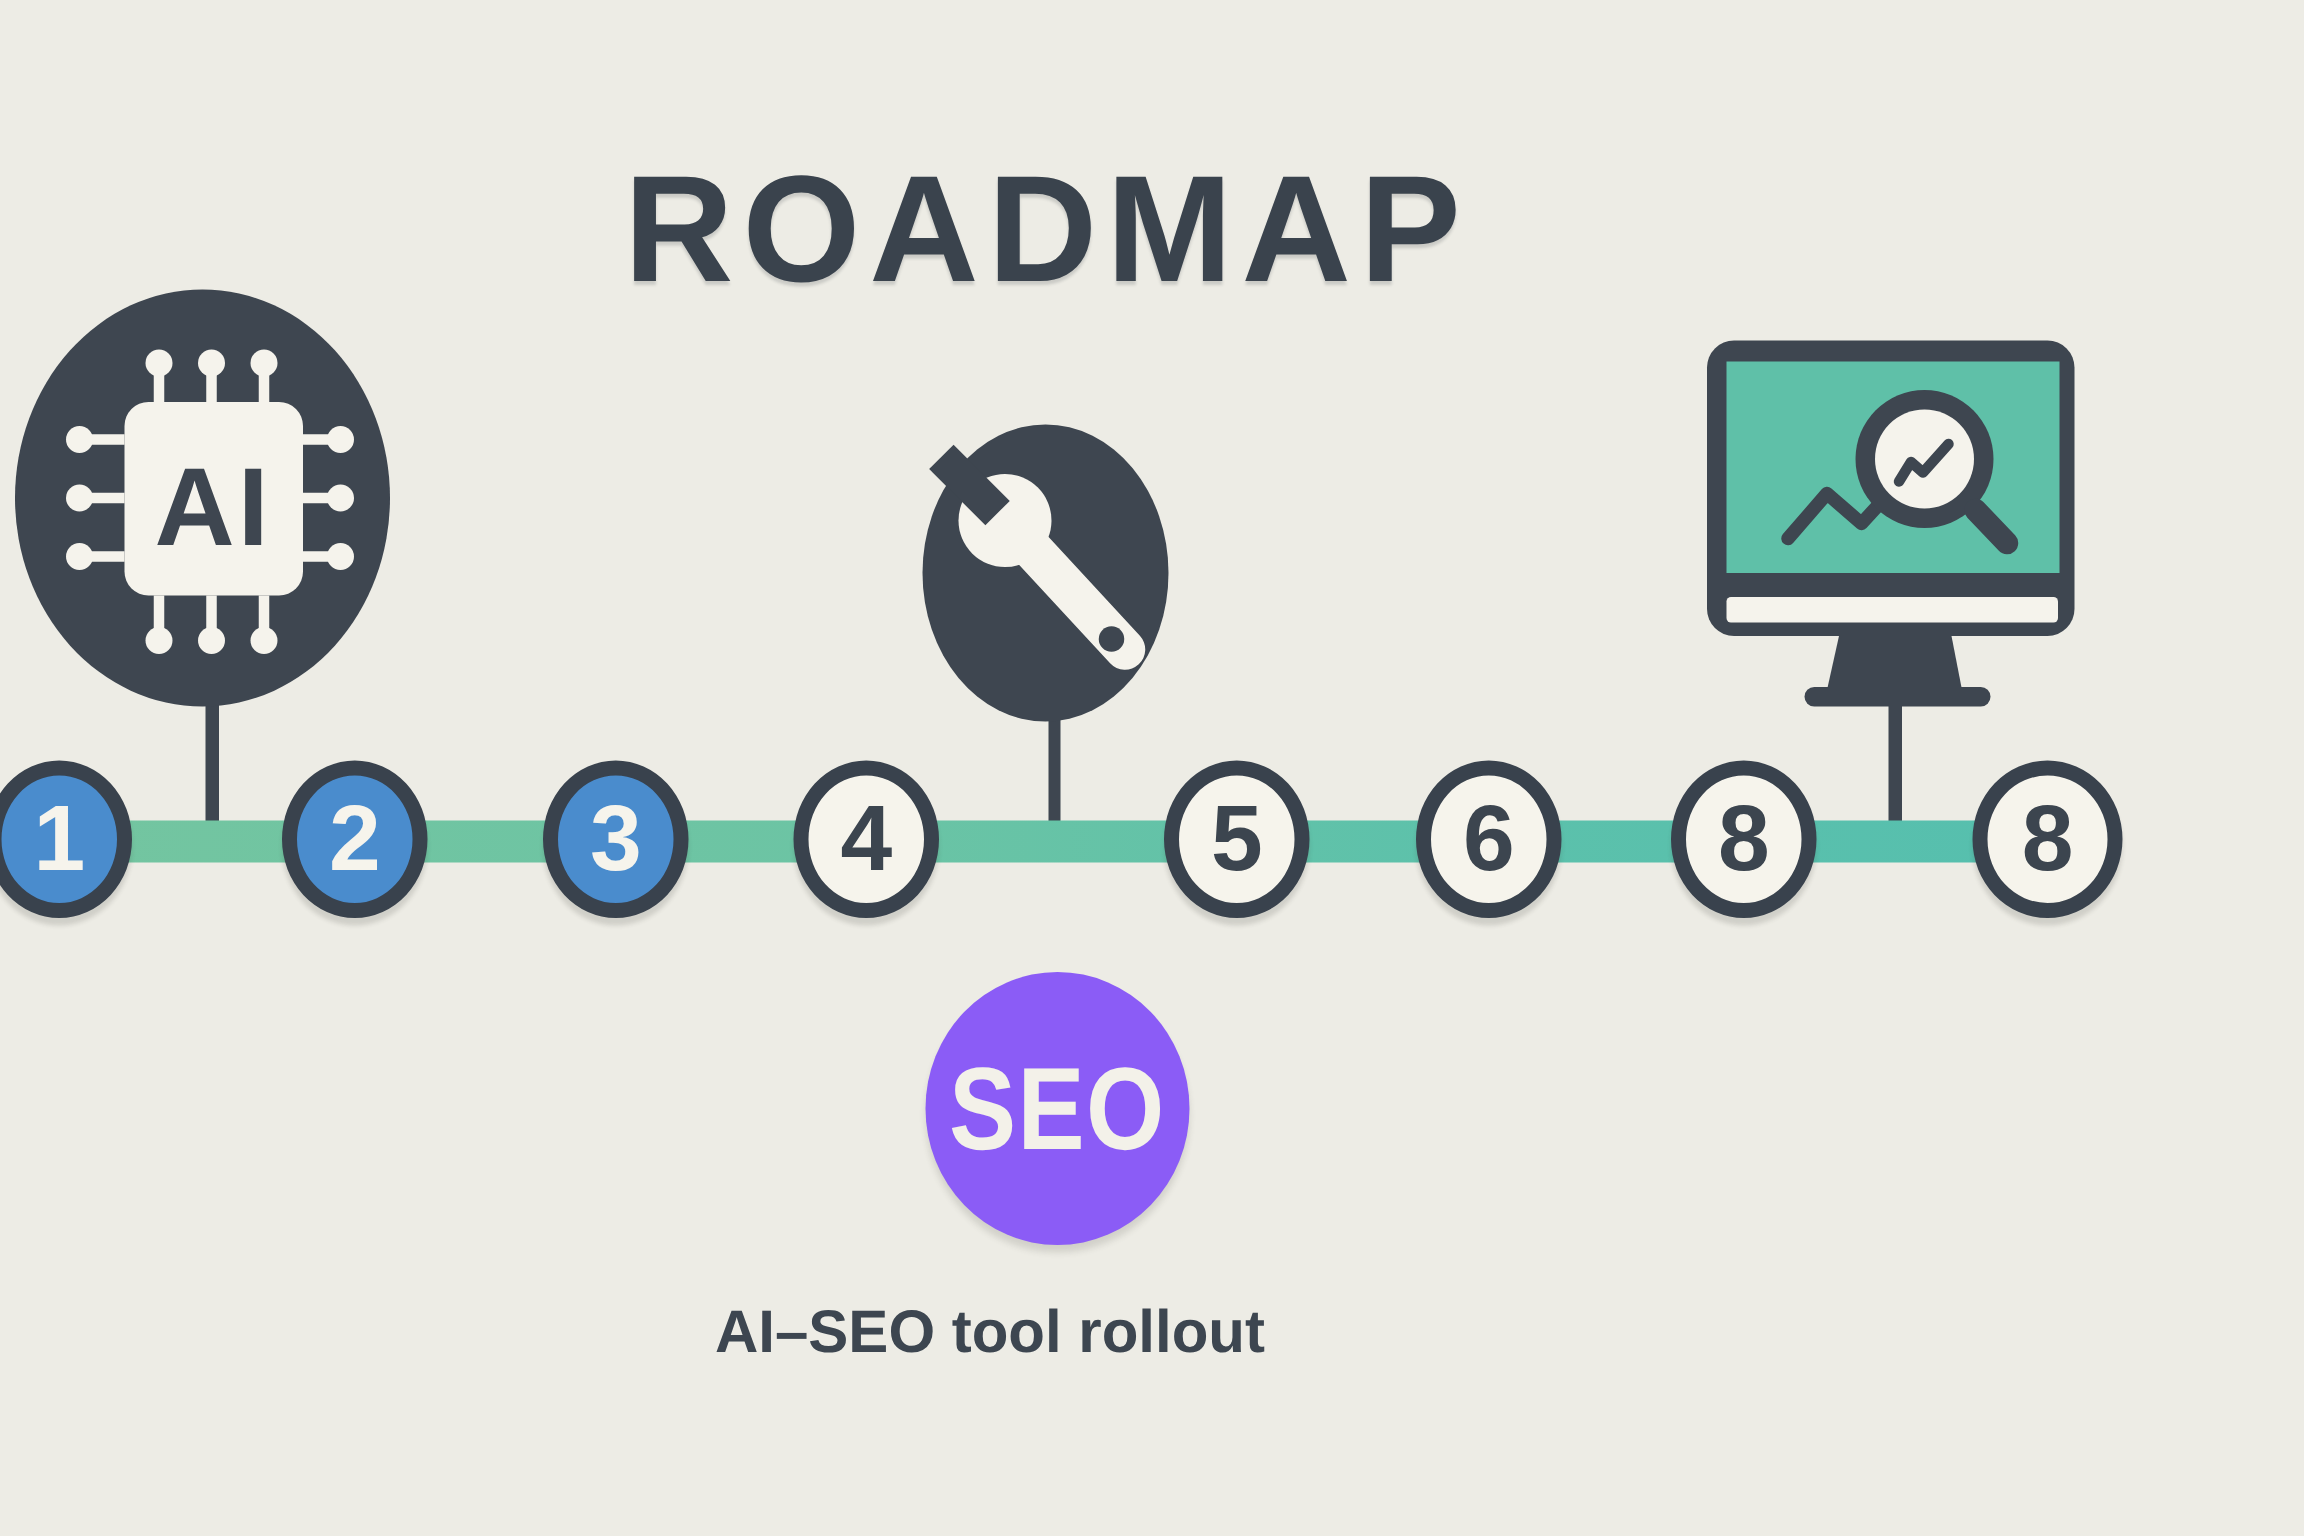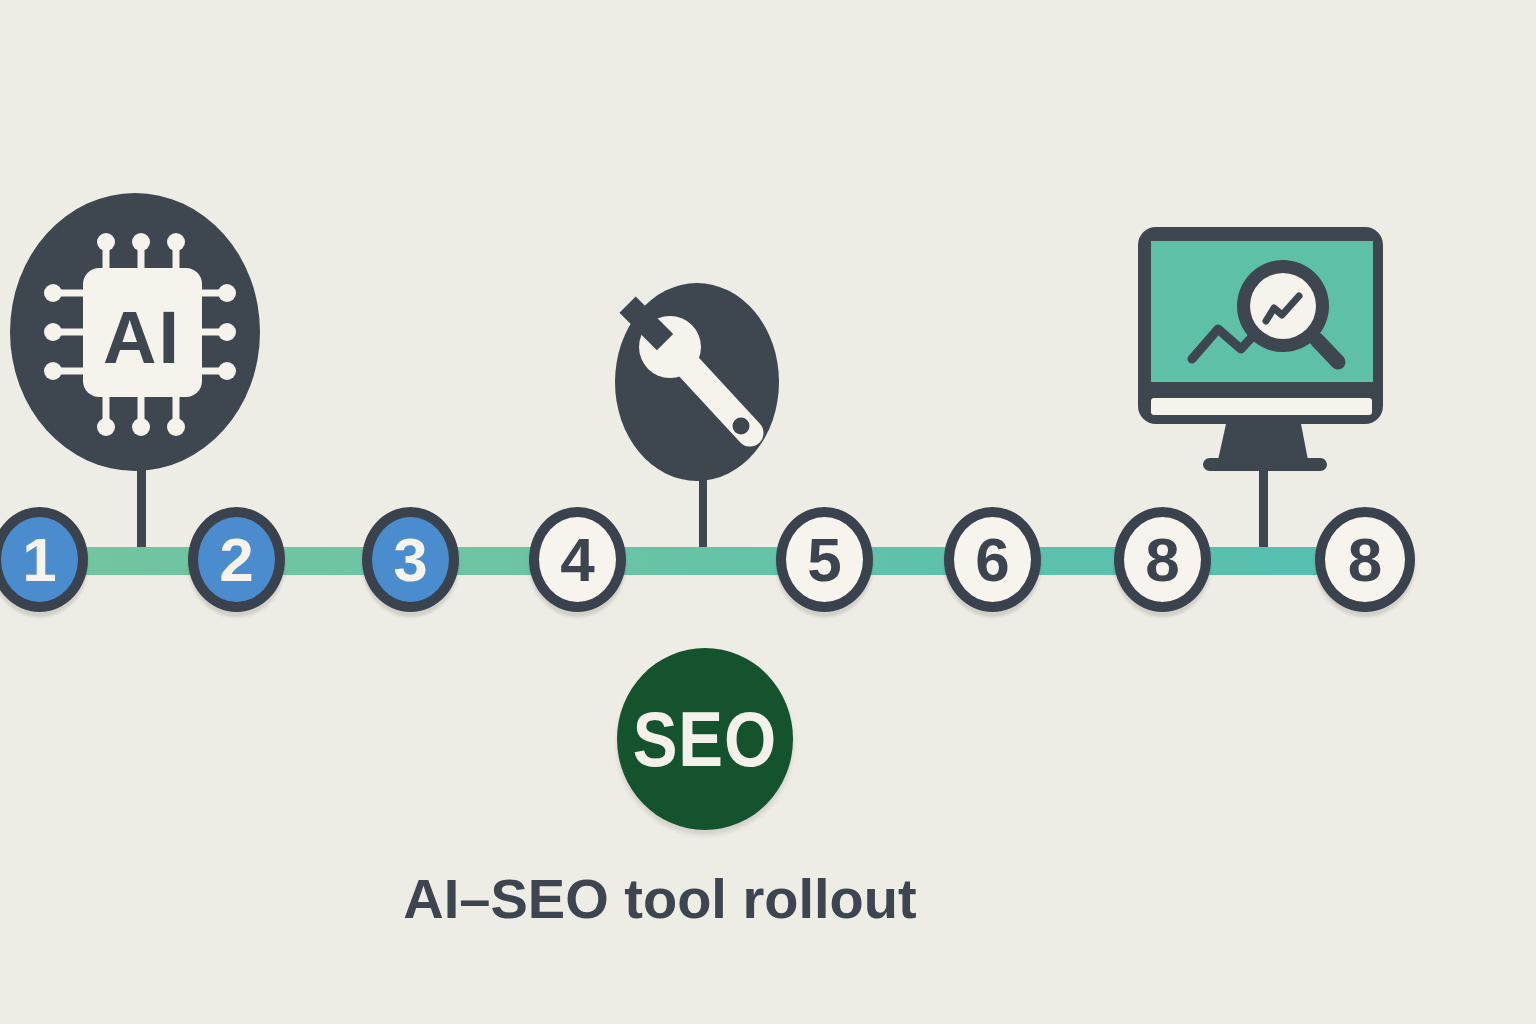--- a/index.html
+++ b/index.html
@@ -35,40 +35,41 @@
     border:10px solid #39424d; border-radius:50%;
     display:flex; align-items:center; justify-content:center;
     z-index:3; box-shadow:0 5px 3px rgba(60,62,55,0.16);
   }
   .milestone.filled { background:#4a8ccd; color:#f6f4ec; }
   .milestone.open   { background:#f6f4ec; color:#3c454f; }
   .milestone span   { font-size:62px; font-weight:bold; line-height:1; }
 
   .seo-badge {
     position:absolute; left:617px; top:648px; width:176px; height:182px;
-    background:#14532d; border-radius:50%;
+    background:#8b5cf6; border-radius:50%;
     display:flex; align-items:center; justify-content:center;
     z-index:2; box-shadow:0 5px 4px rgba(60,62,55,0.15);
   }
   .seo-badge span {
     color:#f3f1e9; font-size:78px; font-weight:bold;
     transform:scaleX(0.86); letter-spacing:1px;
   }
 
   .caption {
     position:absolute; top:866px; left:160px; width:1000px;
-    text-align:center; font-size:56px; font-weight:bold;
+    text-align:center; font-size:40px; font-weight:bold;
     color:#3d4650;
   }
 </style>
 </head>
 <body>
 
 <div class="stage">
 
+  <div class="title">ROADMAP</div>
 
   <svg id="ai-chip" class="icon-svg" width="290" height="385" viewBox="0 0 290 385">
     <rect x="137" y="280" width="9" height="105" fill="#3e4650"></rect>
     <ellipse cx="135" cy="152" rx="125" ry="139" fill="#3e4650"></ellipse>
     <g fill="#f5f3ec">
       <rect x="102.5" y="62" width="7" height="27"></rect>
         <circle cx="106" cy="62" r="9"></circle>
       <rect x="137.5" y="62" width="7" height="27"></rect>
         <circle cx="141" cy="62" r="9"></circle>
       <rect x="172.5" y="62" width="7" height="27"></rect>

